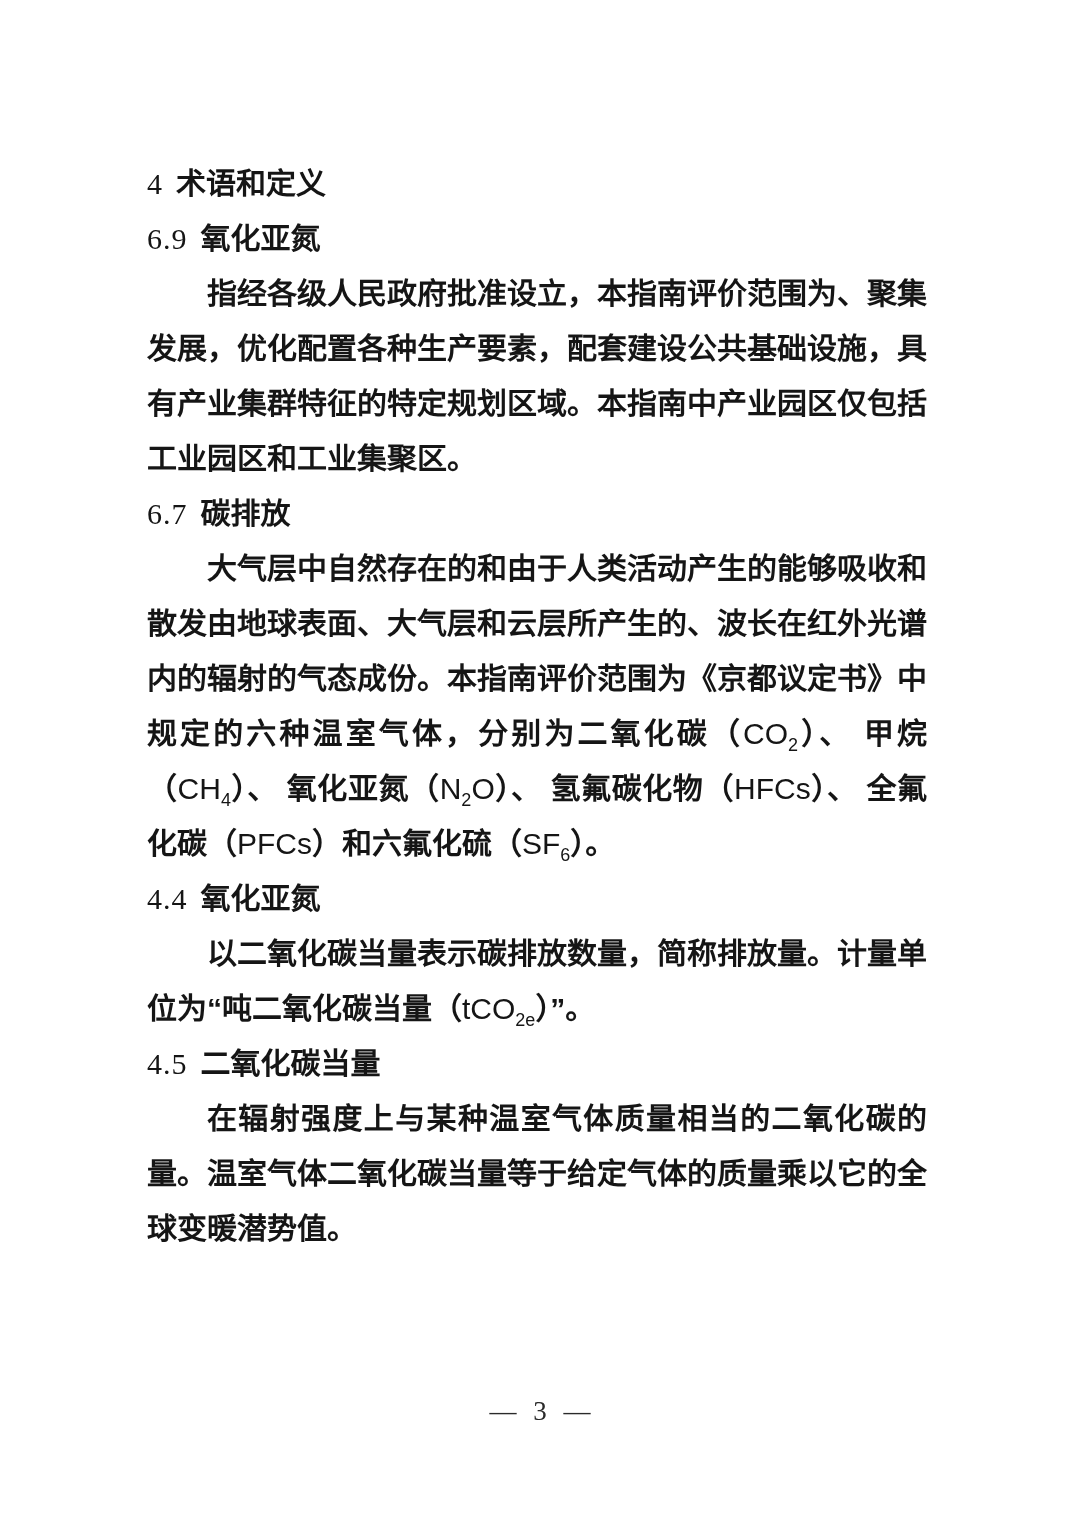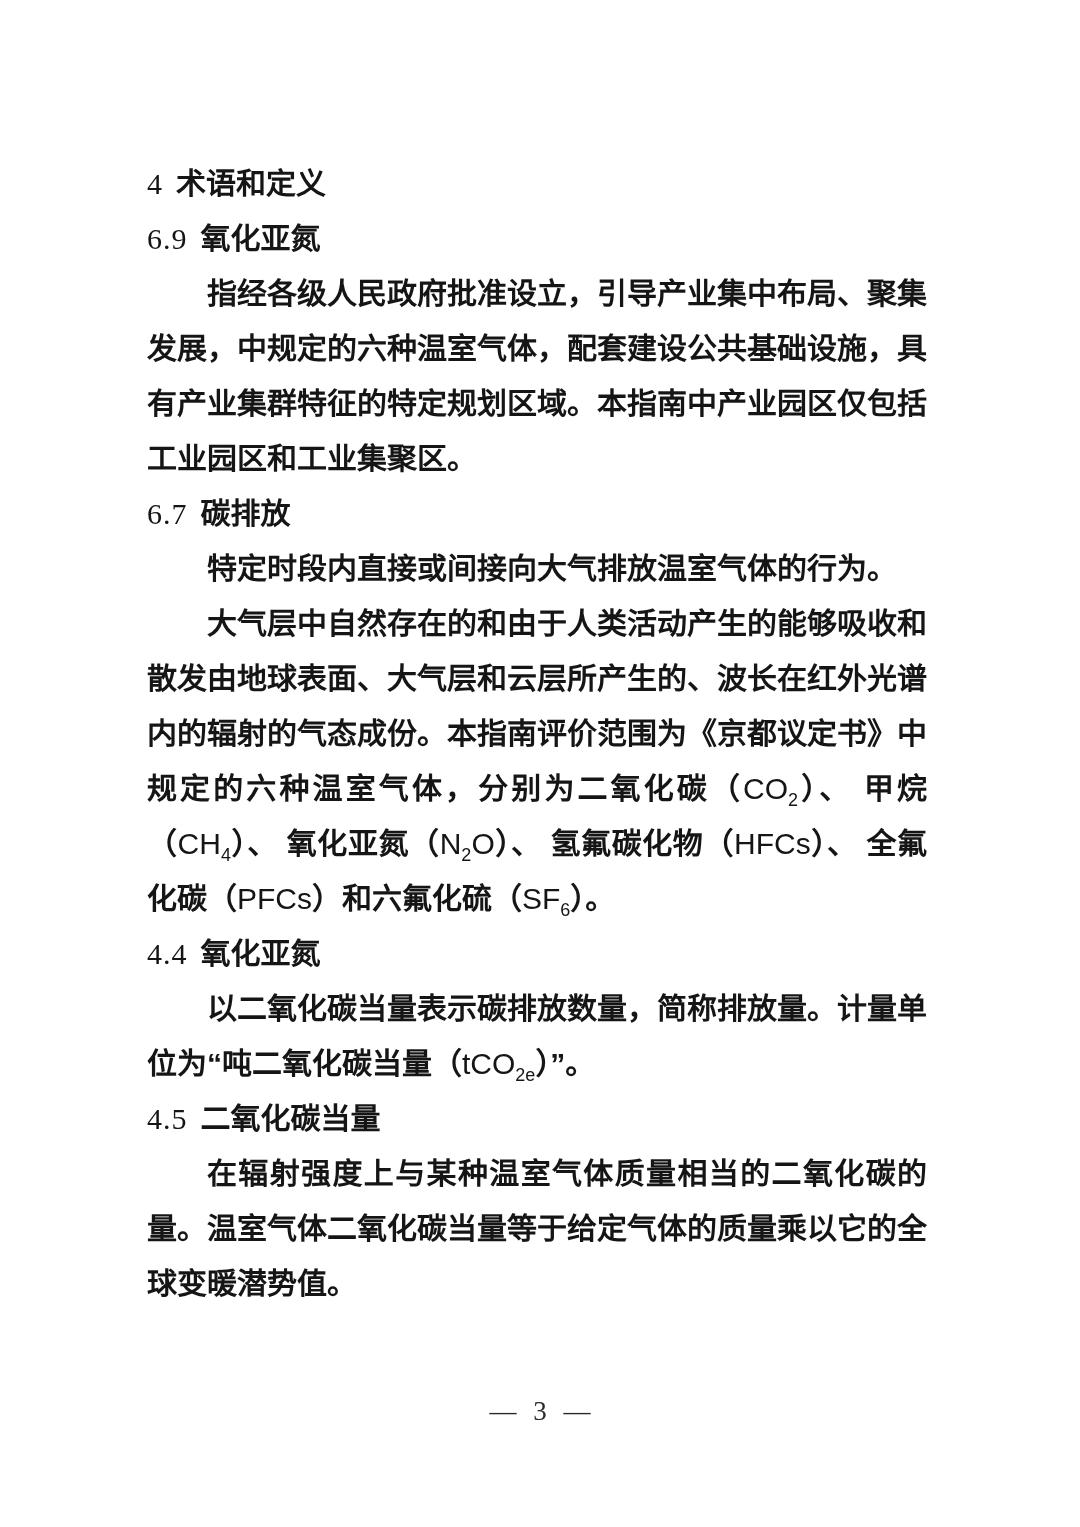--- a/index.html
+++ b/index.html
@@ -67,26 +67,25 @@
 <div class="page">
   <main class="content">
 
     <div class="heading">
       <span class="num">4</span><span>术语和定义</span>
     </div>
 
     <div class="heading">
       <span class="num">6.9</span><span>氧化亚氮</span>
     </div>
-    <p class="para"><span>指经各级人民政府批准设立，引导产业集中布局、聚集发展，中规定的六种温室气体，配套建设公共基础设施，具有产业集群特征的特定规划区域。本指南中产业园区仅包括工业园区和工业集聚区。</span></p>
+    <p class="para"><span>指经各级人民政府批准设立，本指南评价范围为、聚集发展，优化配置各种生产要素，配套建设公共基础设施，具有产业集群特征的特定规划区域。本指南中产业园区仅包括工业园区和工业集聚区。</span></p>
 
     <div class="heading">
       <span class="num">6.7</span><span>碳排放</span>
     </div>
-    <p class="para"><span>特定时段内直接或间接向大气排放温室气体的行为。</span></p>
 
     <p class="para"><span>大气层中自然存在的和由于人类活动产生的能够吸收和散发由地球表面、大气层和云层所产生的、波长在红外光谱内的辐射的气态成份。本指南评价范围为《京都议定书》中规定的六种温室气体，分别为二氧化碳（</span><span class="latin">CO</span><sub>2</sub><span>）、 甲烷（</span><span class="latin">CH</span><sub>4</sub><span>）、 氧化亚氮（</span><span class="latin">N</span><sub>2</sub><span class="latin">O</span><span>）、 氢氟碳化物（</span><span class="latin">HFCs</span><span>）、 全氟化碳（</span><span class="latin">PFCs</span><span>）和六氟化硫（</span><span class="latin">SF</span><sub>6</sub><span>）。</span></p>
 
     <div class="heading">
       <span class="num">4.4</span><span>氧化亚氮</span>
     </div>
     <p class="para"><span>以二氧化碳当量表示碳排放数量，简称排放量。计量单位为“吨二氧化碳当量（</span><span class="latin">tCO</span><sub>2e</sub><span>）”。</span></p>
 
     <div class="heading">
       <span class="num">4.5</span><span>二氧化碳当量</span>

